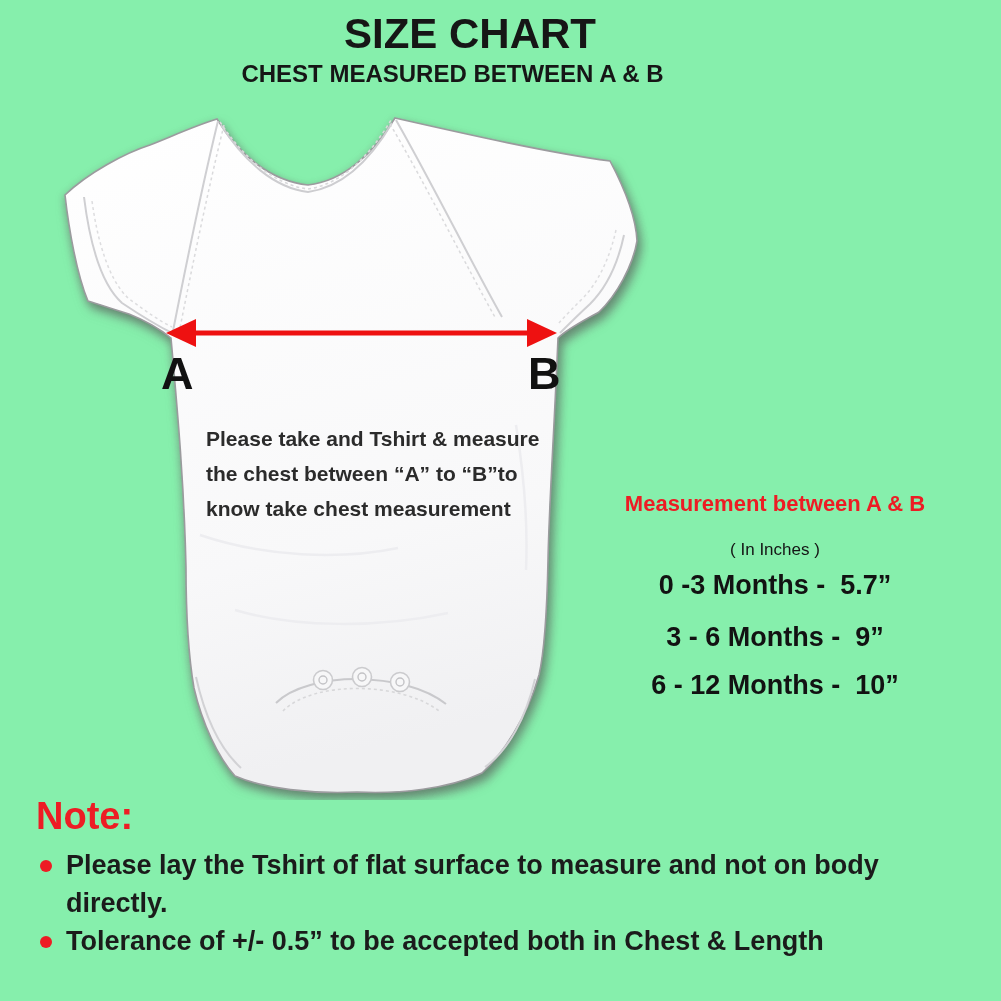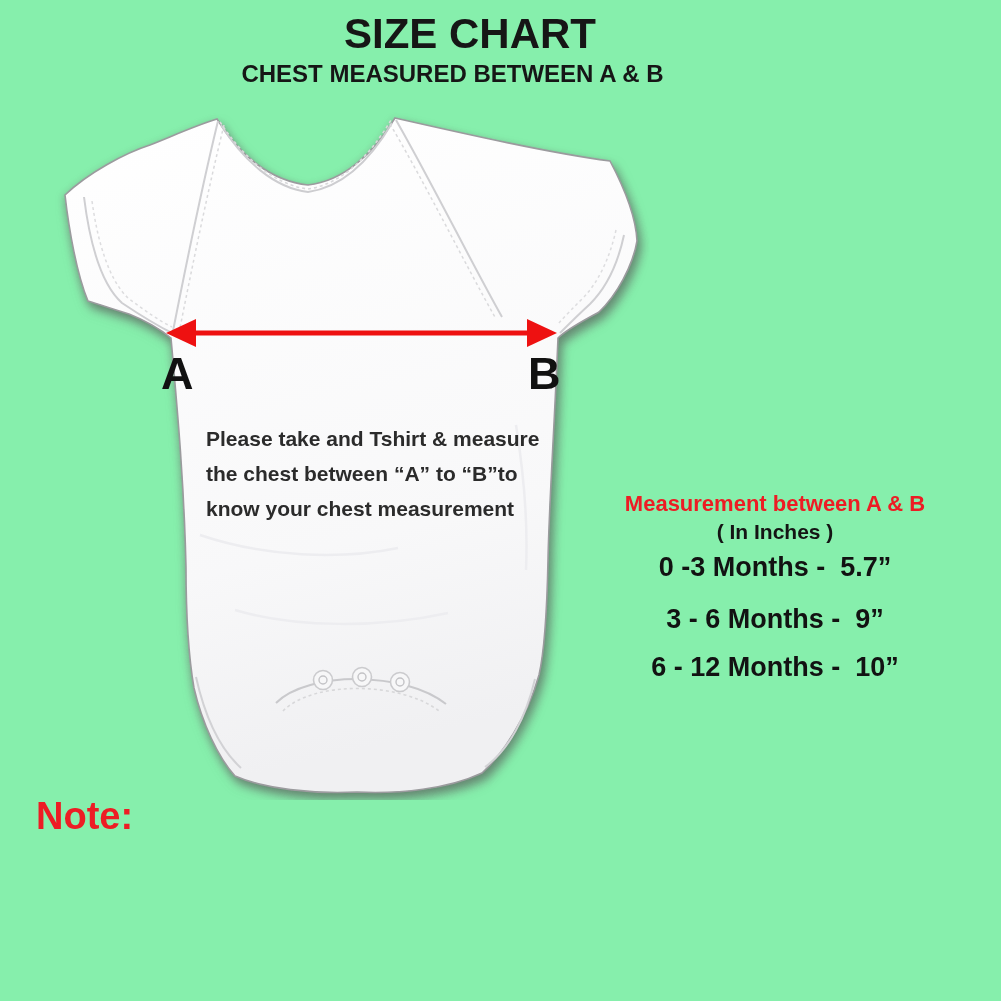--- a/index.html
+++ b/index.html
@@ -23,21 +23,21 @@
     position:absolute; font-size:45px; font-weight:600; color:#111111; line-height:1;
   }
   .point-a { left:161px; top:351px; }
   .point-b { left:528px; top:351px; }
   .instructions {
     position:absolute; left:206px; top:421px; width:360px;
     font-size:21px; font-weight:700; line-height:35px; color:#2b2b2b;
   }
   .size-panel { position:absolute; left:575px; top:491px; width:400px; text-align:center; }
   .size-heading { font-size:22px; font-weight:800; color:var(--red); line-height:26px; }
-  .size-unit    { font-size:21px; font-weight:700; color:#141414; line-height:25px; margin-top:2px; }
+  .size-unit    { font-size:17px; font-weight:400; color:#141414; line-height:25px; margin-top:20px; }
   .size-row     { font-size:27px; font-weight:800; color:#121212; line-height:32px; white-space:pre; }
   .size-row.r0  { margin-top:7px; }
   .size-row.r1  { margin-top:20px; }
   .size-row.r2  { margin-top:16px; }
   .note-heading {
     position:absolute; left:36px; top:795px;
     font-size:38px; font-weight:800; color:var(--red); line-height:42px;text-align:center;
   }
   .note-list {
     position:absolute; left:40px; top:846px; width:911px; list-style:none;
@@ -125,26 +125,36 @@
     <polygon points="8,22 38,8 38,36" fill="#ee1111"></polygon>
     <polygon points="399,22 369,8 369,36" fill="#ee1111"></polygon>
   </svg>
 
   <div class="point-label point-a">A</div>
   <div class="point-label point-b">B</div>
 
   <div class="instructions">
     <div>Please take and Tshirt &amp; measure</div>
     <div>the chest between “A” to “B”to</div>
-    <div>know your chest measurement</div>
+    <div>know take chest measurement</div>
   </div>
 
   <div class="size-panel">
     <div class="size-heading">Measurement between A &amp; B</div>
     <div class="size-unit">( In Inches )</div>
     <div class="size-row r0">0 -3 Months -  5.7”</div>
     <div class="size-row r1">3 - 6 Months -  9”</div>
     <div class="size-row r2">6 - 12 Months -  10”</div>
   </div>
 
   <div class="note-heading">Note:</div>
+  <ul class="note-list">
+    <li>
+      <span class="dot"></span>
+      <span class="btxt">Please lay the Tshirt of flat surface to measure and not on body directly.</span>
+    </li>
+    <li>
+      <span class="dot"></span>
+      <span class="btxt">Tolerance of +/- 0.5” to be accepted both in Chest &amp; Length</span>
+    </li>
+  </ul>
 
 </div>
 
 </body></html>

